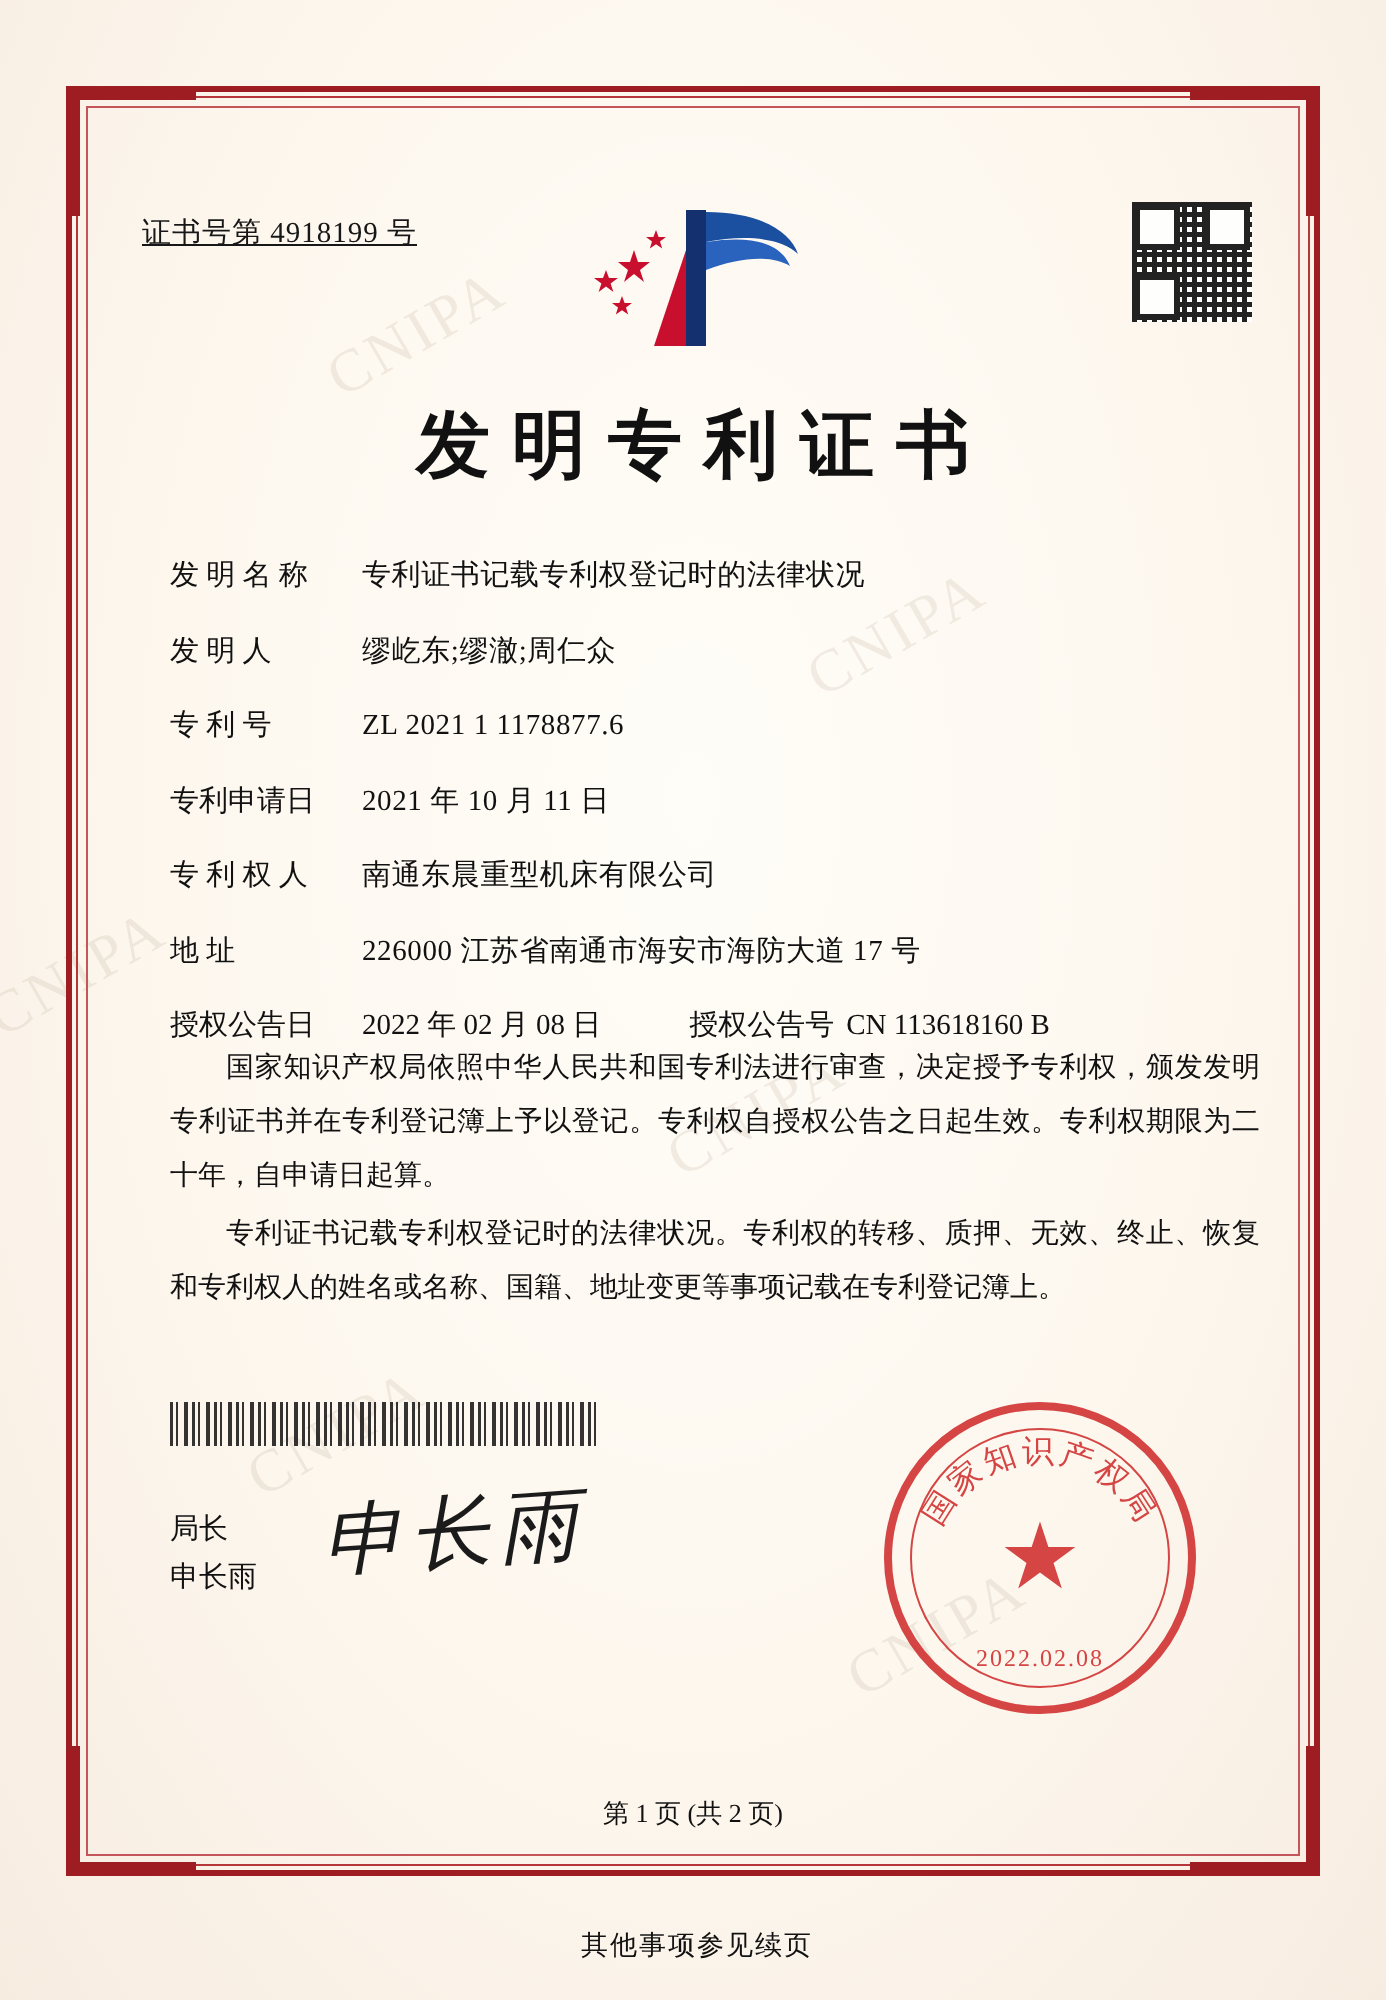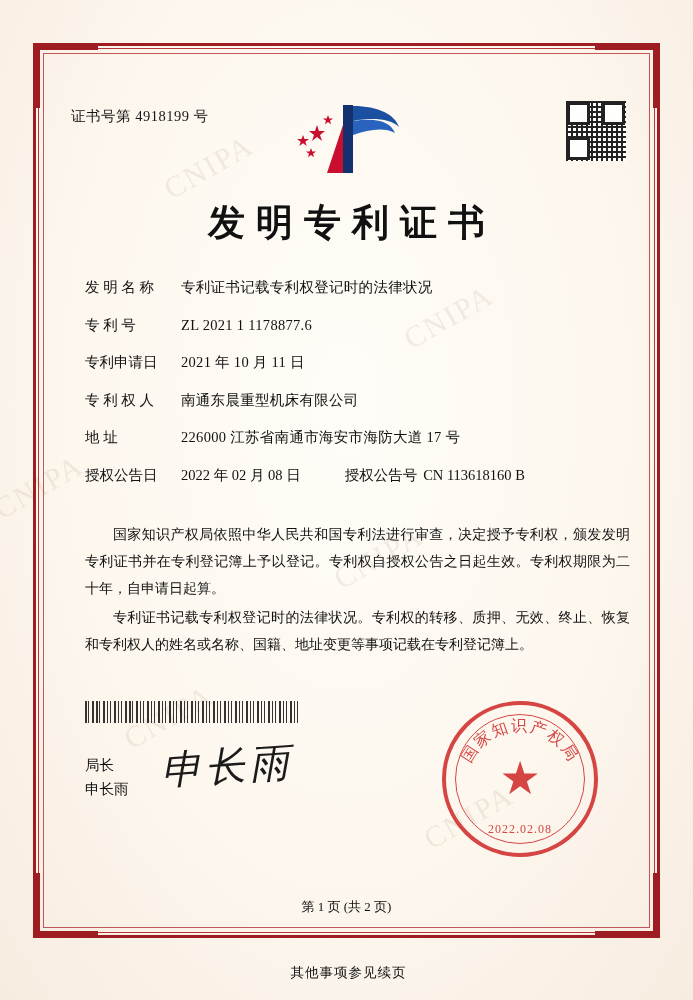--- a/index.html
+++ b/index.html
@@ -92,20 +92,21 @@
   }
 
   
   .cert-no {
     position: absolute;
     left: 28px;
     top: 54px;
     font-size: 14.5px;
     color: #171717;
     letter-spacing: 0.5px;
+    text-decoration: underline;
   }
 
   
   .qr {
     position: absolute;
     right: 24px;
     top: 48px;
     width: 60px;
     height: 60px;
     background-color: #fff;
@@ -363,20 +364,24 @@
     </div>
 
     <div class="main-title">发明专利证书</div>
 
     <div class="fields">
       <div class="field-row">
         <span class="field-label">发 明 名 称</span>
         <span class="field-value">专利证书记载专利权登记时的法律状况</span>
       </div>
       <div class="field-row">
+        <span class="field-label">发 明 人</span>
+        <span class="field-value">缪屹东;缪澈;周仁众</span>
+      </div>
+      <div class="field-row">
         <span class="field-label">专 利 号</span>
         <span class="field-value">ZL 2021 1 1178877.6</span>
       </div>
       <div class="field-row">
         <span class="field-label">专利申请日</span>
         <span class="field-value">2021 年 10 月 11 日</span>
       </div>
       <div class="field-row">
         <span class="field-label">专 利 权 人</span>
         <span class="field-value">南通东晨重型机床有限公司</span>

